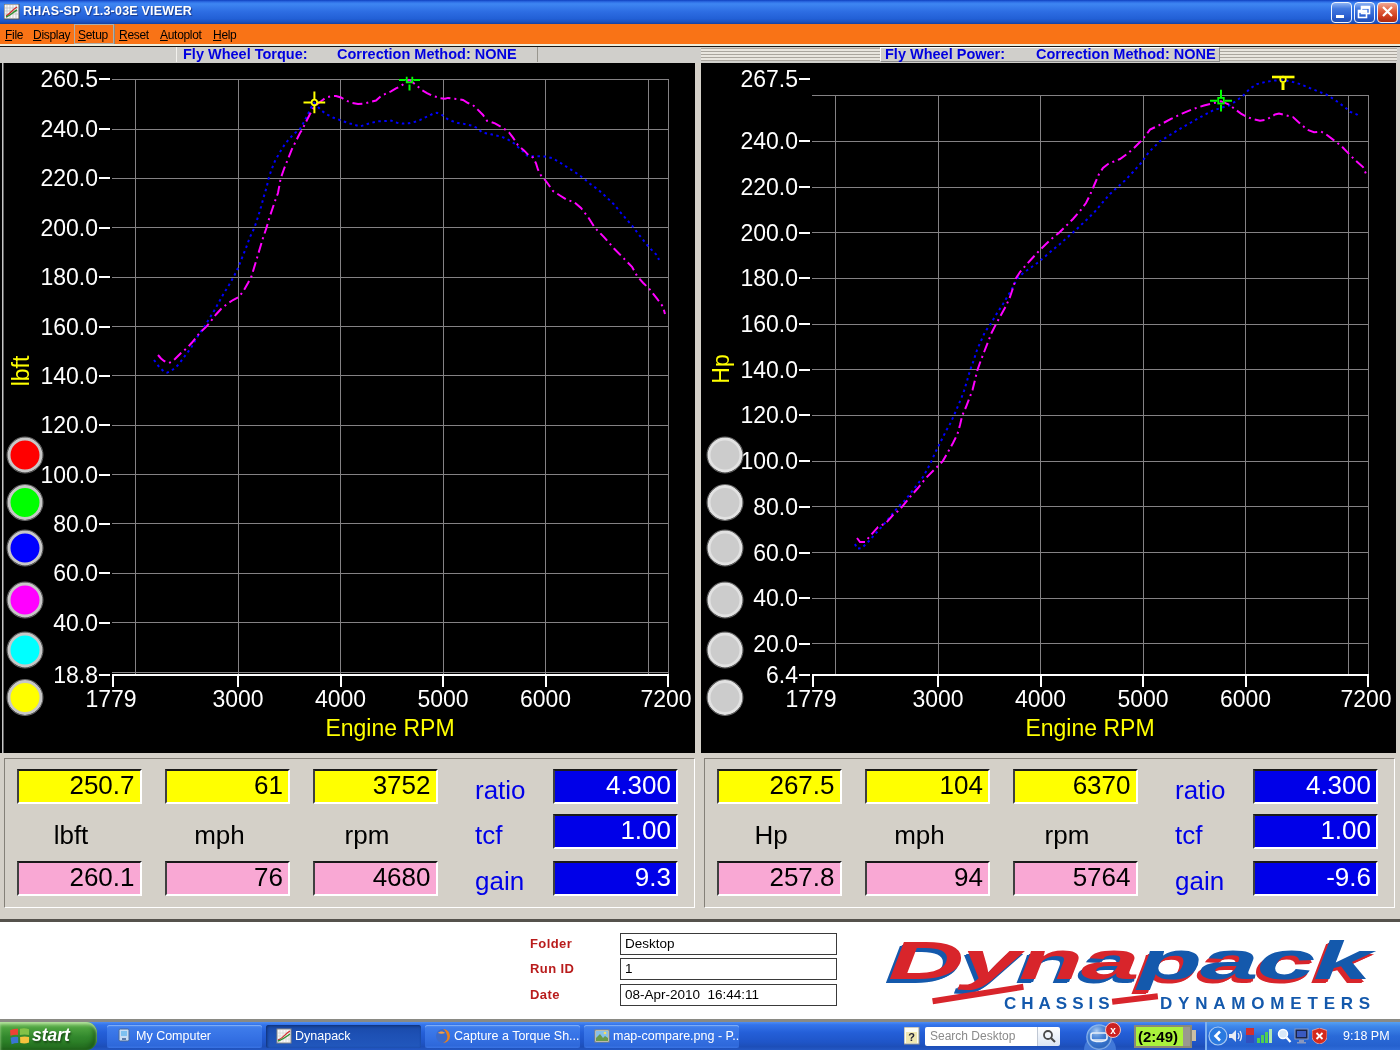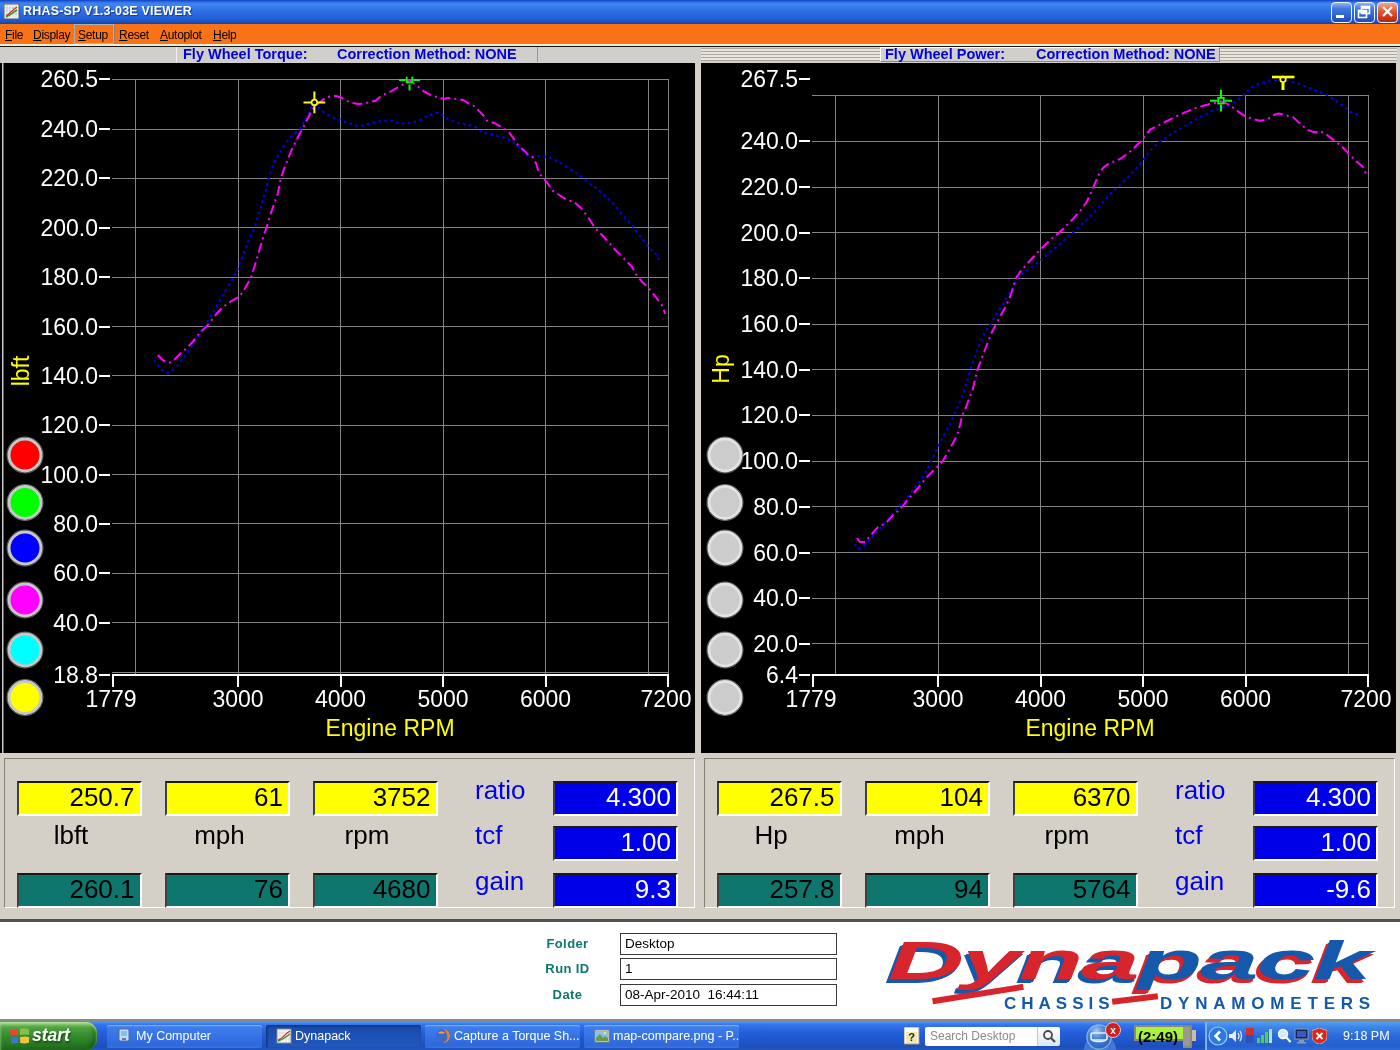--- a/index.html
+++ b/index.html
@@ -24,29 +24,29 @@
 #cbox1 { position:absolute; left:176px; top:47px; width:362px; height:15px; border-left:1px solid #f2f1ed; border-right:1px solid #98968e; }
 #cbox2 { position:absolute; left:880px; top:47px; width:340px; height:15px; background:#d0cfcb; border-top:1px solid #fdfdfd; border-left:1px solid #fdfdfd; border-right:1px solid #8a8a8a; border-bottom:1px solid #8a8a8a; }
 
 .tk { font-family:"Liberation Sans",sans-serif; font-size:23px; fill:#fff; }
 .ax { font-family:"Liberation Sans",sans-serif; font-size:23px; fill:#ffff00; }
 
 #datastrip { position:absolute; left:0; top:753px; width:1400px; height:167px; background:#d4d0c8; }
 .panel { position:absolute; top:757.5px; width:691px; height:150px;
  border-top:1.5px solid #848078; border-left:1.5px solid #848078; border-bottom:1.5px solid #fff; border-right:1.5px solid #fff; }
 .vbox { position:absolute; width:125px; height:35px; font-size:26px; color:#000; text-align:right; padding-right:5px; line-height:28.5px;
- border-top:2.5px solid #1a1a1a; border-left:2px solid #404040; border-bottom:2px solid #fff; border-right:2px solid #fff;margin-top:12px; }
+ border-top:2.5px solid #1a1a1a; border-left:2px solid #404040; border-bottom:2px solid #fff; border-right:2px solid #fff; }
 .ybox { background:#ffff00; }
-.gbox { background:#0f766e; }
+.gbox { background:#f9a8d4; }
 .bbox { background:#0000e8; color:#fff; }
 .clabel { position:absolute; width:125px; text-align:center; font-size:26px; color:#000; }
 .blabel { position:absolute; font-size:26px; color:#0000e8; }
 
 #bottom { position:absolute; left:0; top:919px; width:1400px; height:103px; background:#fff; border-top:3px solid #55524c; border-bottom:3px solid #8a8a84; }
-.flabel { position:absolute; width:75px; text-align:center; font-size:13px; font-weight:bold; letter-spacing:.4px; color:#0f766e; }
+.flabel { position:absolute; width:75px; text-align:left; font-size:13px; font-weight:bold; letter-spacing:.4px; color:#b91c1c; }
 .finput { position:absolute; left:620px; width:217px; height:22px; background:#fff; border:1.2px solid #3a3a3a; font-size:13.5px; padding:2px 0 0 4px; }
 
 #logo { position:absolute; left:888px; top:933px; width:500px; height:85px; }
 #logomain { position:absolute; left:0px; top:-4px; font-style:italic; font-weight:bold; font-size:54px; letter-spacing:-1px; transform:scaleX(1.95); transform-origin:0 0; white-space:nowrap; }
 .dred { color:#d8252b; text-shadow:-1px 3px 0 #1459ac, -2px 4px 0 #1459ac; }
 .dblue { color:#1459ac; text-shadow:-1px 3px 0 #d8252b, -2px 4px 0 #d8252b; }
 .tagline { position:absolute; top:61px; font-size:17px; font-weight:bold; color:#1459ac; letter-spacing:5px; }
 .swoosh { position:absolute; background:#d8252b; }
 
 #taskbar { position:absolute; left:0; top:1022px; width:1400px; height:28px;
@@ -54,21 +54,21 @@
 #startbtn { position:absolute; left:0; top:0; width:97px; height:28px; border-radius:0 11px 11px 0;
  background:linear-gradient(180deg,#7fc268 0%,#4ba13e 22%,#31872c 55%,#2a7b26 80%,#30872b 100%);
  box-shadow:inset 0 2px 3px #b6e4a0, inset -3px -3px 5px #1c5c18; }
 #starttext { position:absolute; left:32px; top:3px; color:#fff; font-size:17.5px; font-weight:bold; font-style:italic; text-shadow:1px 2px 2px #1a4a16; }
 .tbtn { position:absolute; top:2.5px; width:155px; height:23.5px; border-radius:2.5px; color:#fff; font-size:12.5px;
  background:linear-gradient(180deg,#5793f2 0%,#3e7ceb 12%,#3571e4 55%,#2e68da 90%,#3a74e4 100%); box-shadow:inset 0 1px 0 #7cabf5; }
 .tbtn.pressed { background:linear-gradient(180deg,#1a4aa8 0%,#1d50b4 40%,#2258bd 100%); box-shadow:inset 1px 1px 3px #0e2e70; }
 .tbtxt { position:absolute; left:29px; top:4px; white-space:nowrap; overflow:hidden; max-width:126px; }
 #sbox { position:absolute; left:925px; top:4.5px; width:112px; height:19px; background:#fff; border-radius:2px 0 0 2px; color:#8a8a8a; font-size:12px; padding:2px 0 12px 5px; }
 #sbtn { position:absolute; left:1037px; top:4.5px; width:23px; height:19px; background:linear-gradient(180deg,#fff,#dce6f4); border-radius:0 2px 2px 0; border-left:1px solid #c0c8d4; }
-#battery { position:absolute; left:1134px; top:2.5px; width:51px; height:16px; background:#aaf23c; border:2px solid #8a8878; color:#000; font-weight:bold; font-size:15px; padding:1.5px 0 0 2px; white-space:nowrap; }
+#battery { position:absolute; left:1134px; top:2.5px; width:51px; height:23px; background:#aaf23c; border:2px solid #8a8878; color:#000; font-weight:bold; font-size:15px; padding:1.5px 0 0 2px; white-space:nowrap; }
 #batgray { position:absolute; left:1183px; top:2.5px; width:9px; height:23px; background:#9a9890; border:2px solid #8a8878; border-left:none; }
 #batnub { position:absolute; left:1192px; top:8px; width:4px; height:11px; background:#cabfa4; }
 #tray { position:absolute; left:1205px; top:0; width:195px; height:28px;
  background:linear-gradient(180deg,#56a0f0 0%,#3f88ea 15%,#2a6ad8 50%,#2561ce 85%,#2f6cd8 100%); border-left:2px solid #7db0f0; }
 #clock { position:absolute; left:1343px; top:7px; color:#fff; font-size:12.5px; }
 svg { position:absolute; display:block; }
 </style></head>
 <body>
 <div id="page">
 

